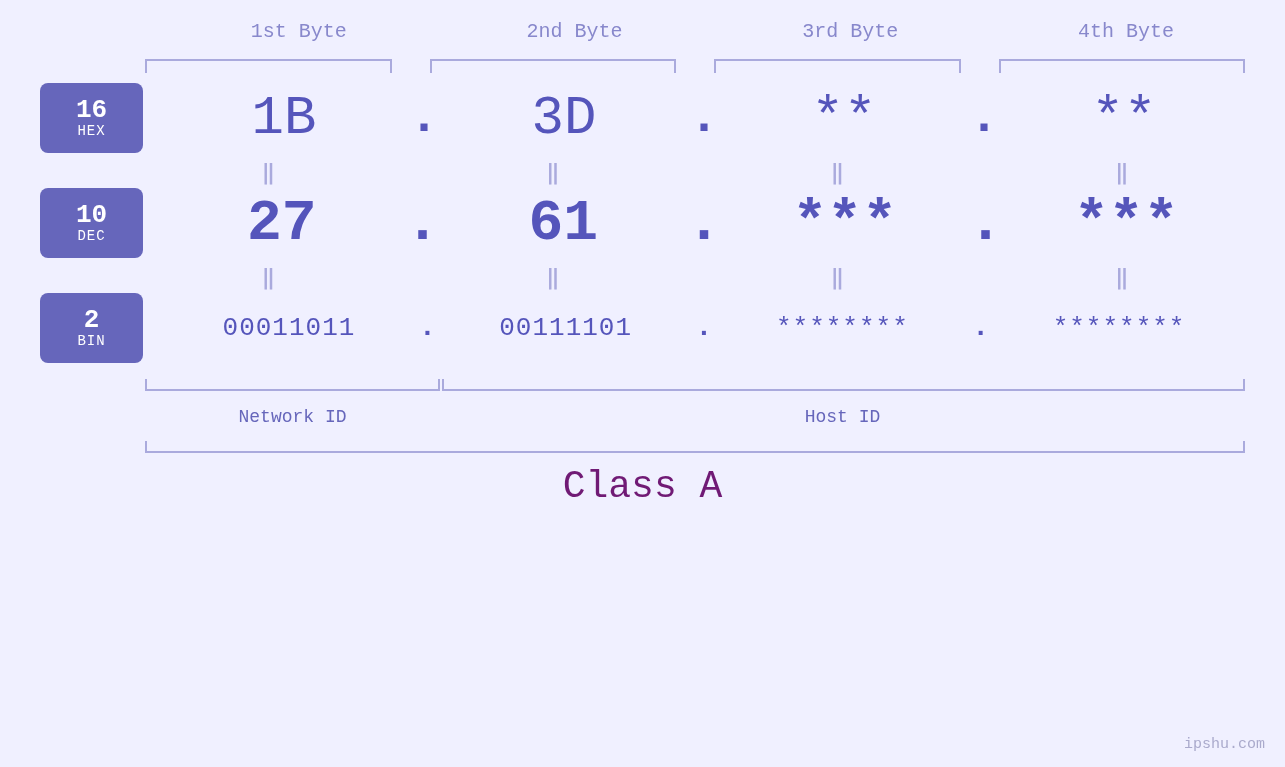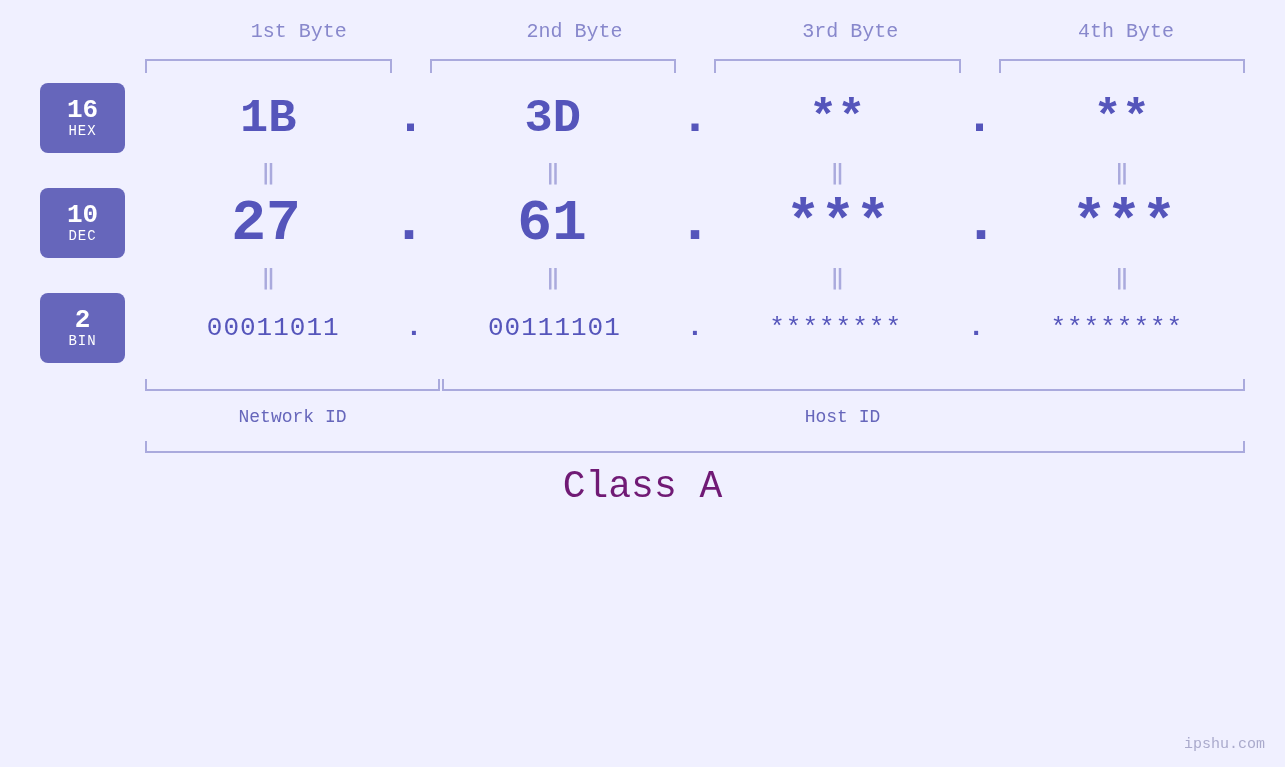--- a/index.html
+++ b/index.html
@@ -43,21 +43,21 @@
     
     .data-row {
       display: flex;
       align-items: center;
       width: 100%;
       position: relative;
     }
 
     
     .label-badge {
-      width: 85px;
+      width: 103px;
       height: 70px;
       background: #6666bb;
       border-radius: 8px;
       display: flex;
       flex-direction: column;
       align-items: center;
       justify-content: center;
       color: white;
       font-family: 'Courier New', Courier, monospace;
       flex-shrink: 0;
@@ -89,22 +89,22 @@
       color: #5555bb;
       font-family: 'Courier New', Courier, monospace;
     }
 
     .byte-value.large {
       font-size: 58px;
       font-weight: bold;
     }
 
     .byte-value.medium {
-      font-size: 47px;
-      font-weight: bold;
+      font-size: 54px;
+      font-weight: normal;
     }
 
     .byte-value.small {
       font-size: 26px;
       letter-spacing: 1px;
     }
 
     .dot-separator {
       font-size: 50px;
       color: #5555bb;

